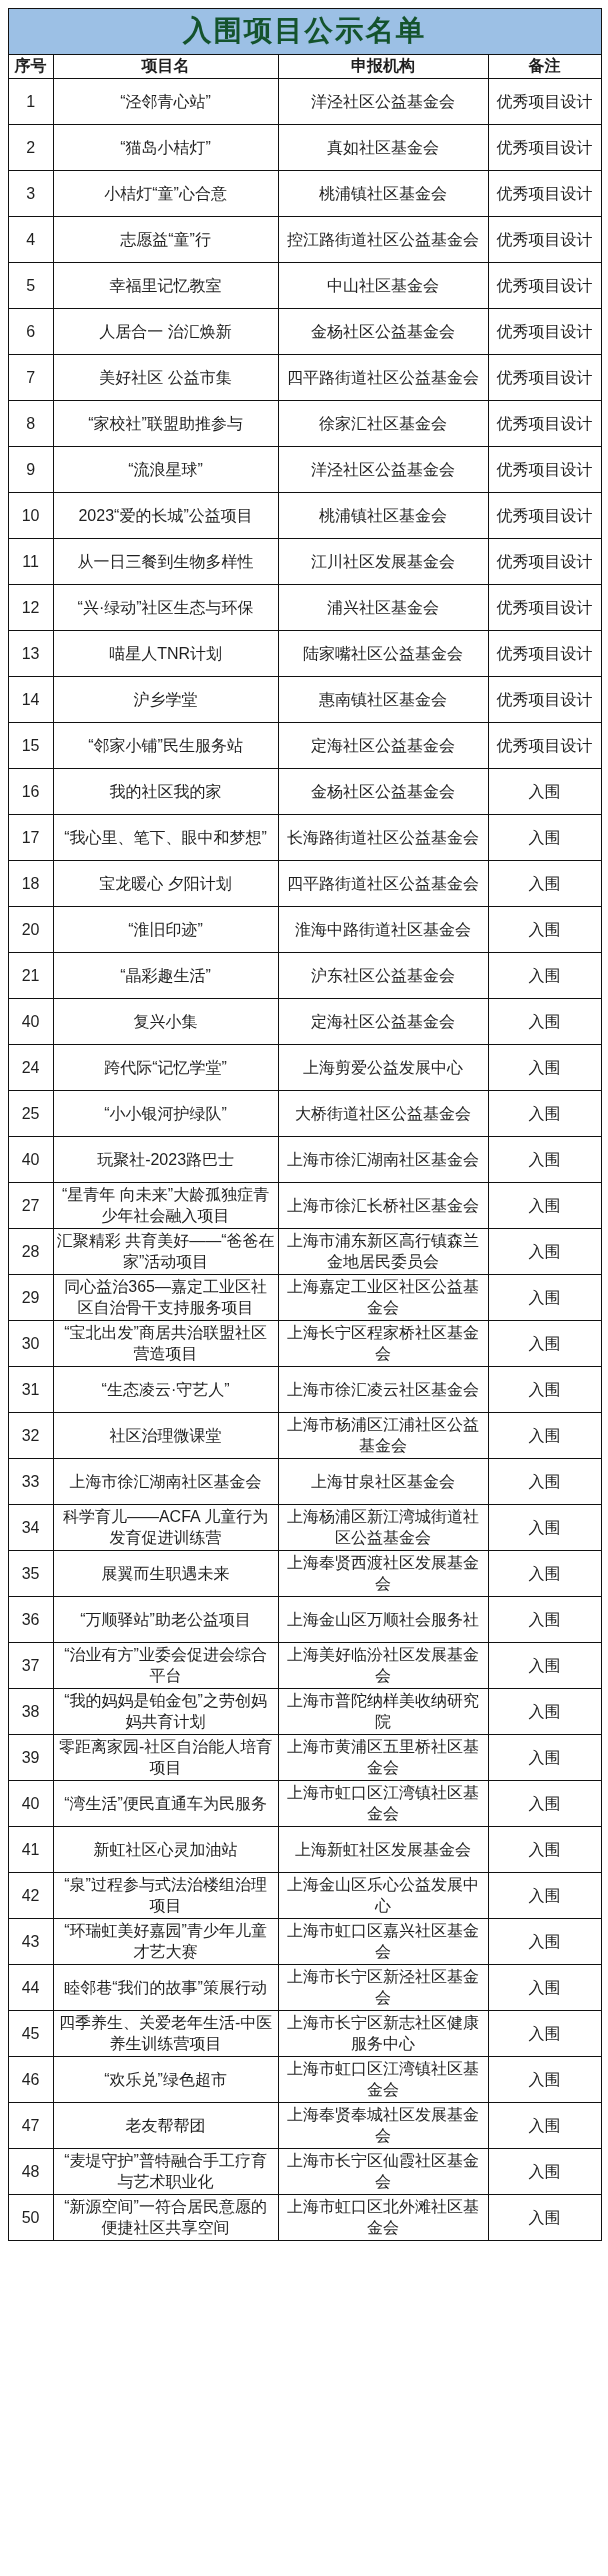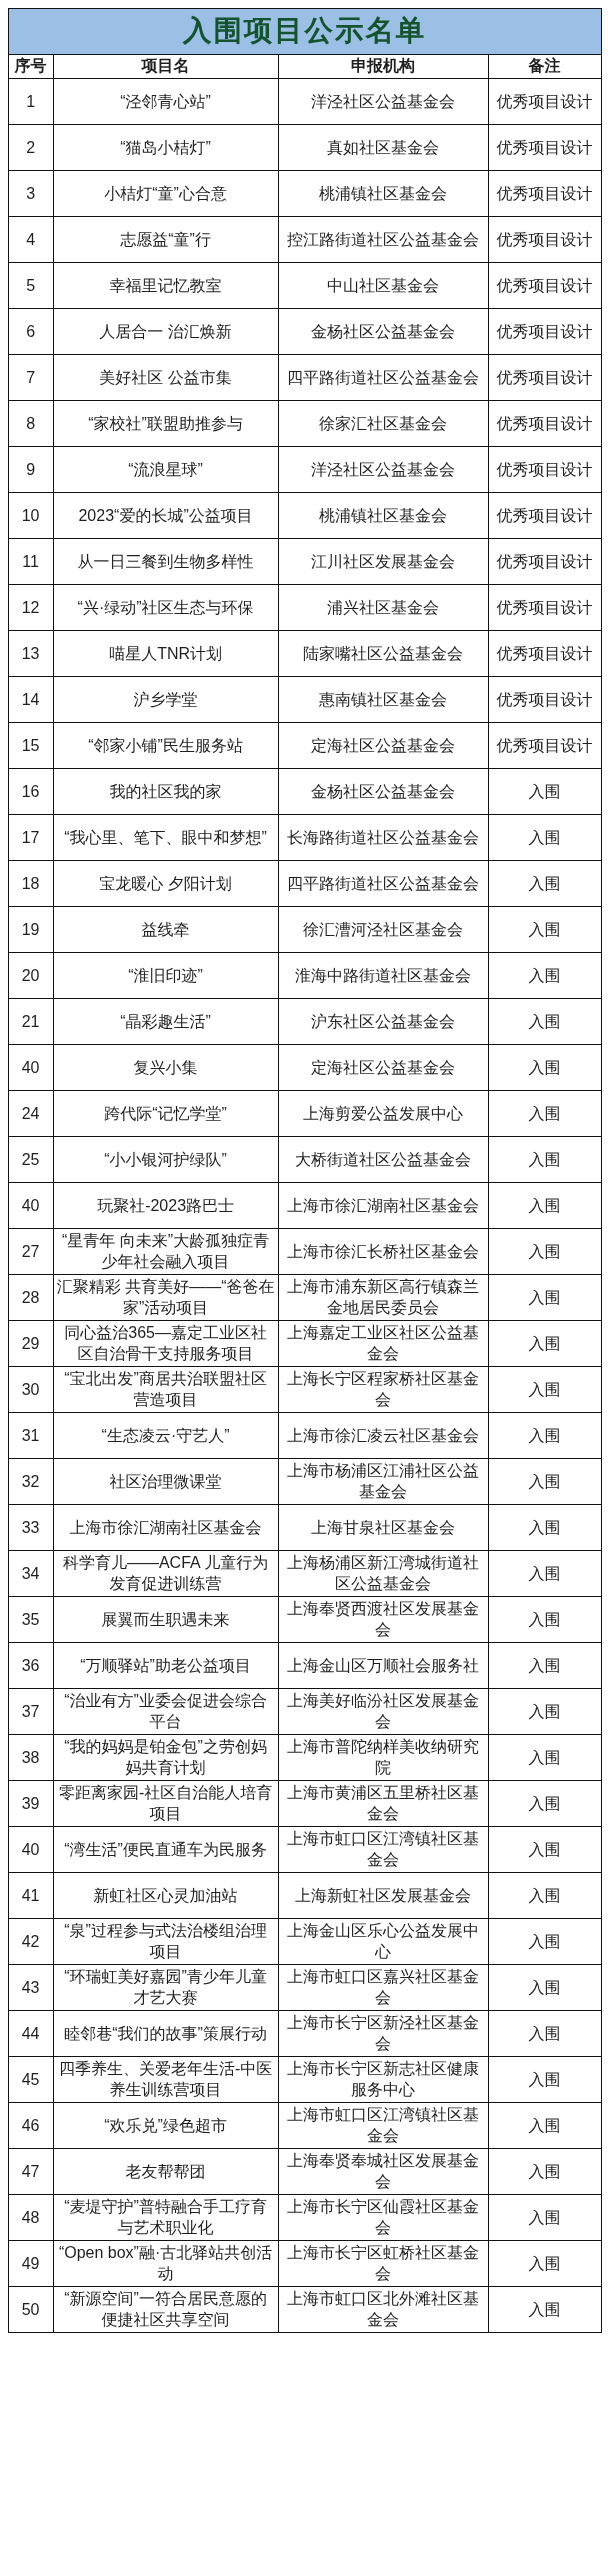--- a/index.html
+++ b/index.html
@@ -183,26 +183,20 @@
           <td class="cell-org">长海路街道社区公益基金会</td>
           <td class="cell-remark">入围</td>
         </tr>
         <tr>
           <td class="cell-no">18</td>
           <td class="cell-project">宝龙暖心 夕阳计划</td>
           <td class="cell-org">四平路街道社区公益基金会</td>
           <td class="cell-remark">入围</td>
         </tr>
         <tr>
-          <td class="cell-no">19</td>
-          <td class="cell-project">益线牵</td>
-          <td class="cell-org">徐汇漕河泾社区基金会</td>
-          <td class="cell-remark">入围</td>
-        </tr>
-        <tr>
           <td class="cell-no">20</td>
           <td class="cell-project">“淮旧印迹”</td>
           <td class="cell-org">淮海中路街道社区基金会</td>
           <td class="cell-remark">入围</td>
         </tr>
         <tr>
           <td class="cell-no">21</td>
           <td class="cell-project">“晶彩趣生活”</td>
           <td class="cell-org">沪东社区公益基金会</td>
           <td class="cell-remark">入围</td>
@@ -354,26 +348,20 @@
         <tr>
           <td class="cell-no">47</td>
           <td class="cell-project">老友帮帮团</td>
           <td class="cell-org">上海奉贤奉城社区发展基金会</td>
           <td class="cell-remark">入围</td>
         </tr>
         <tr>
           <td class="cell-no">48</td>
           <td class="cell-project">“麦堤守护”普特融合手工疗育与艺术职业化</td>
           <td class="cell-org">上海市长宁区仙霞社区基金会</td>
-          <td class="cell-remark">入围</td>
-        </tr>
-        <tr>
-          <td class="cell-no">49</td>
-          <td class="cell-project">“Open box”融·古北驿站共创活动</td>
-          <td class="cell-org">上海市长宁区虹桥社区基金会</td>
           <td class="cell-remark">入围</td>
         </tr>
         <tr>
           <td class="cell-no">50</td>
           <td class="cell-project">“新源空间”一符合居民意愿的便捷社区共享空间</td>
           <td class="cell-org">上海市虹口区北外滩社区基金会</td>
           <td class="cell-remark">入围</td>
         </tr>
       </tbody>
   </table>

